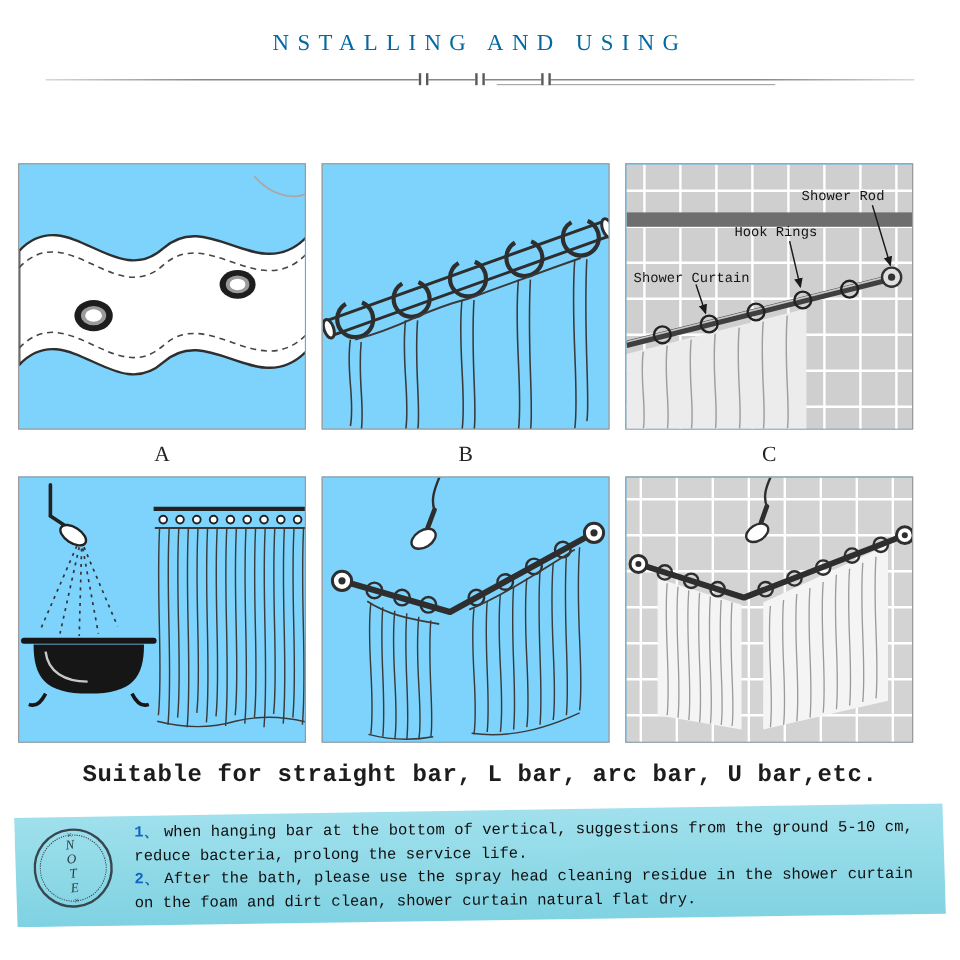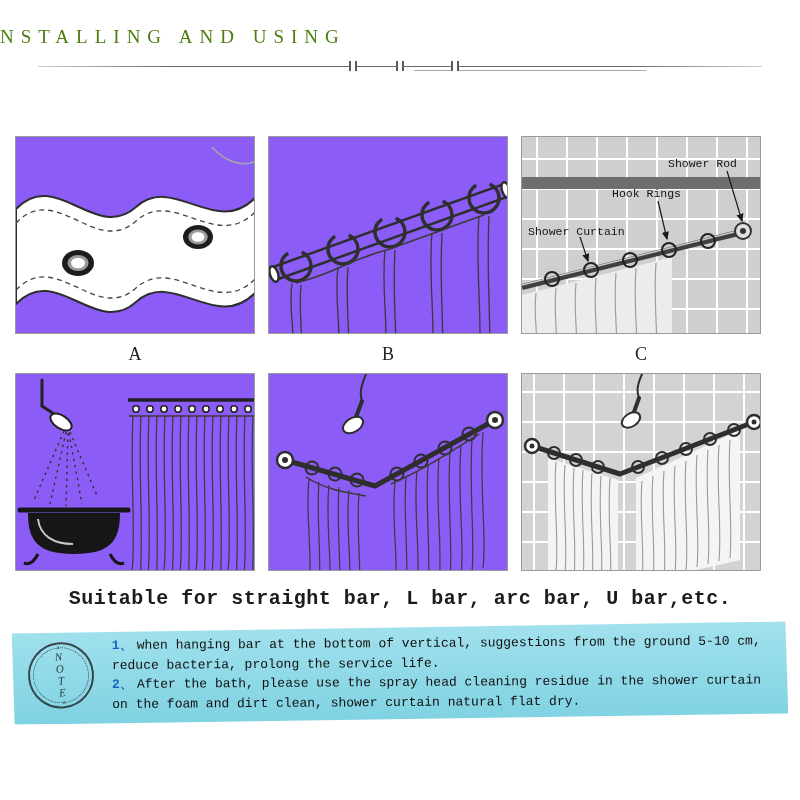--- a/index.html
+++ b/index.html
@@ -1,27 +1,27 @@
 <!DOCTYPE html>
 <html><head>
 <meta charset="utf-8">
 <style>
   *{margin:0;padding:0;box-sizing:border-box}
   html,body{width:800px;height:800px}
   body{background:#fff;font-family:"Liberation Mono","DejaVu Sans Mono",monospace;overflow:hidden}
   .page{width:800px;height:800px;position:relative;padding-top:26px}
-  .title{text-align:left;font-family:"Liberation Serif","DejaVu Serif",serif;font-size:19px;letter-spacing:7px;color:#4d7c0f;font-weight:400}
+  .title{text-align:center;font-family:"Liberation Serif","DejaVu Serif",serif;font-size:19px;letter-spacing:7px;color:#0369a1;font-weight:400}
   .divider{position:relative;margin:12px 38px 0;height:14px}
   .divider .ln{position:absolute;top:6px;left:0;right:0;height:1px;background:linear-gradient(90deg,#cfcfcf,#6a6a6a 18%,#6a6a6a 82%,#cfcfcf)}
   .divider .ln2{position:absolute;top:10px;left:52%;width:32%;height:1px;background:#a9a9a9}
   .orn{position:absolute;top:1px;width:4px;height:10px;border-left:2px solid #5a5a5a;border-right:2px solid #5a5a5a;background:#fff;padding:0 2px}
   .o1{left:43%}.o2{left:49.5%}.o3{left:57%}
   .grid{display:flex;gap:13px;padding:0 15px}
   .row1{margin-top:62px}
-  .panel{width:240px;height:198px;border:1px solid #9b9b9b;background:#8b5cf6;flex:0 0 auto;overflow:hidden}
+  .panel{width:240px;height:222px;border:1px solid #9b9b9b;background:#7dd3fc;flex:0 0 auto;overflow:hidden}
   .panel svg{display:block}
   .labels{display:flex;gap:13px;padding:0 15px;margin:10px 0 8px}
   .labels div{width:240px;text-align:center;font-family:"Liberation Serif","DejaVu Serif",serif;font-size:18px;color:#222}
   .caption{text-align:center;font-weight:bold;font-size:20px;color:#1c1c1c;margin-top:16px;letter-spacing:.5px}
   .note{margin:14px 12px 0;background:linear-gradient(180deg,#a2e1ed,#7fd2e2);display:flex;align-items:center;gap:18px;padding:10px 16px;transform:rotate(-.4deg);clip-path:polygon(0% 7%,99.7% 0%,100% 94%,0.3% 100%)}
   .stamp{flex:0 0 auto;width:66px;height:66px;border:2px solid #37474f;border-radius:50%;display:flex;flex-direction:column;align-items:center;justify-content:center;font-family:"Liberation Serif","DejaVu Serif",serif;color:#2c3b40;transform:rotate(-6deg);position:relative}
   .stamp:after{content:"";position:absolute;inset:3px;border:1px dotted #37474f;border-radius:50%}
   .stamp .mk{font-size:8px;line-height:.9}
   .stamp .lt{font-size:11px;line-height:1.08;letter-spacing:1px;font-style:italic}
   .ntext{flex:1;font-size:13px;line-height:1.5;color:#101010}

